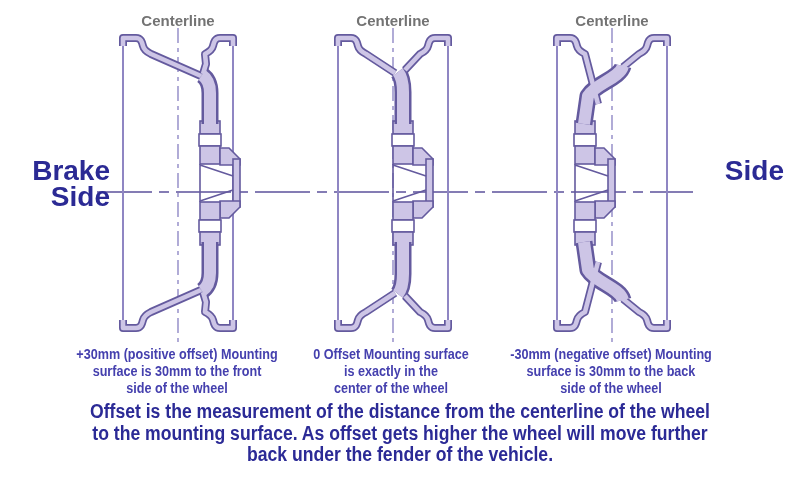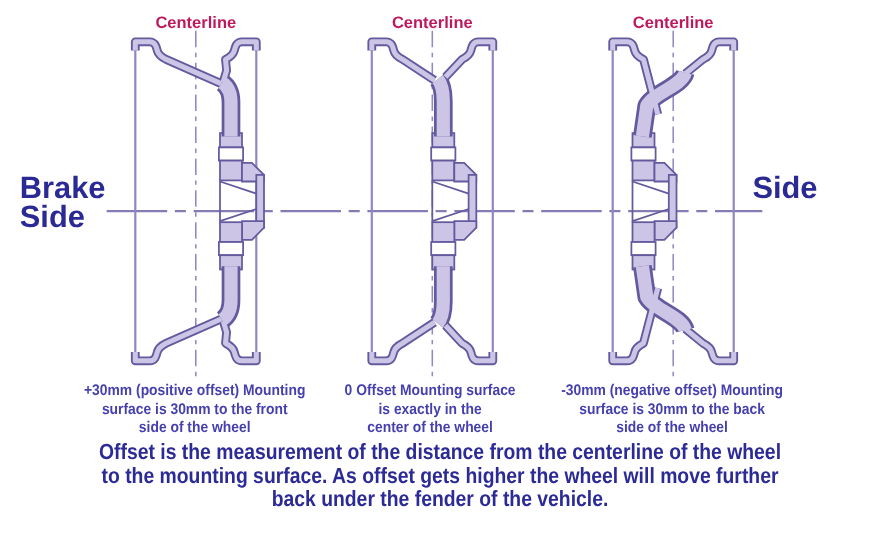--- a/index.html
+++ b/index.html
@@ -4,24 +4,24 @@
 <style>
   html,body{margin:0;padding:0;background:#fff;}
   .canvas{
     position:relative;width:800px;height:497px;background:#ffffff;overflow:hidden;
     font-family:"Liberation Sans","DejaVu Sans",sans-serif;
   }
   .axis-svg{position:absolute;left:0;top:0;}
   .wheel-svg{position:absolute;top:18px;}
   .centerline-label{
     position:absolute;top:12px;width:150px;text-align:center;
-    font-weight:bold;font-size:15px;color:#be185d;letter-spacing:0;
+    font-weight:bold;font-size:15px;color:#737373;letter-spacing:0;
   }
   .side-label{
-    position:absolute;top:158px;text-align:left;font-weight:bold;
+    position:absolute;top:158px;text-align:right;font-weight:bold;
     font-size:28px;line-height:26px;color:#2b2a94;
   }
   .side-label div{white-space:nowrap;}
   .caption{
     position:absolute;top:346px;width:260px;text-align:center;
     font-weight:bold;font-size:14px;line-height:17px;color:#4540ae;
     transform:scaleX(0.9);
   }
   .footer{
     position:absolute;top:401px;left:0;width:800px;text-align:center;

